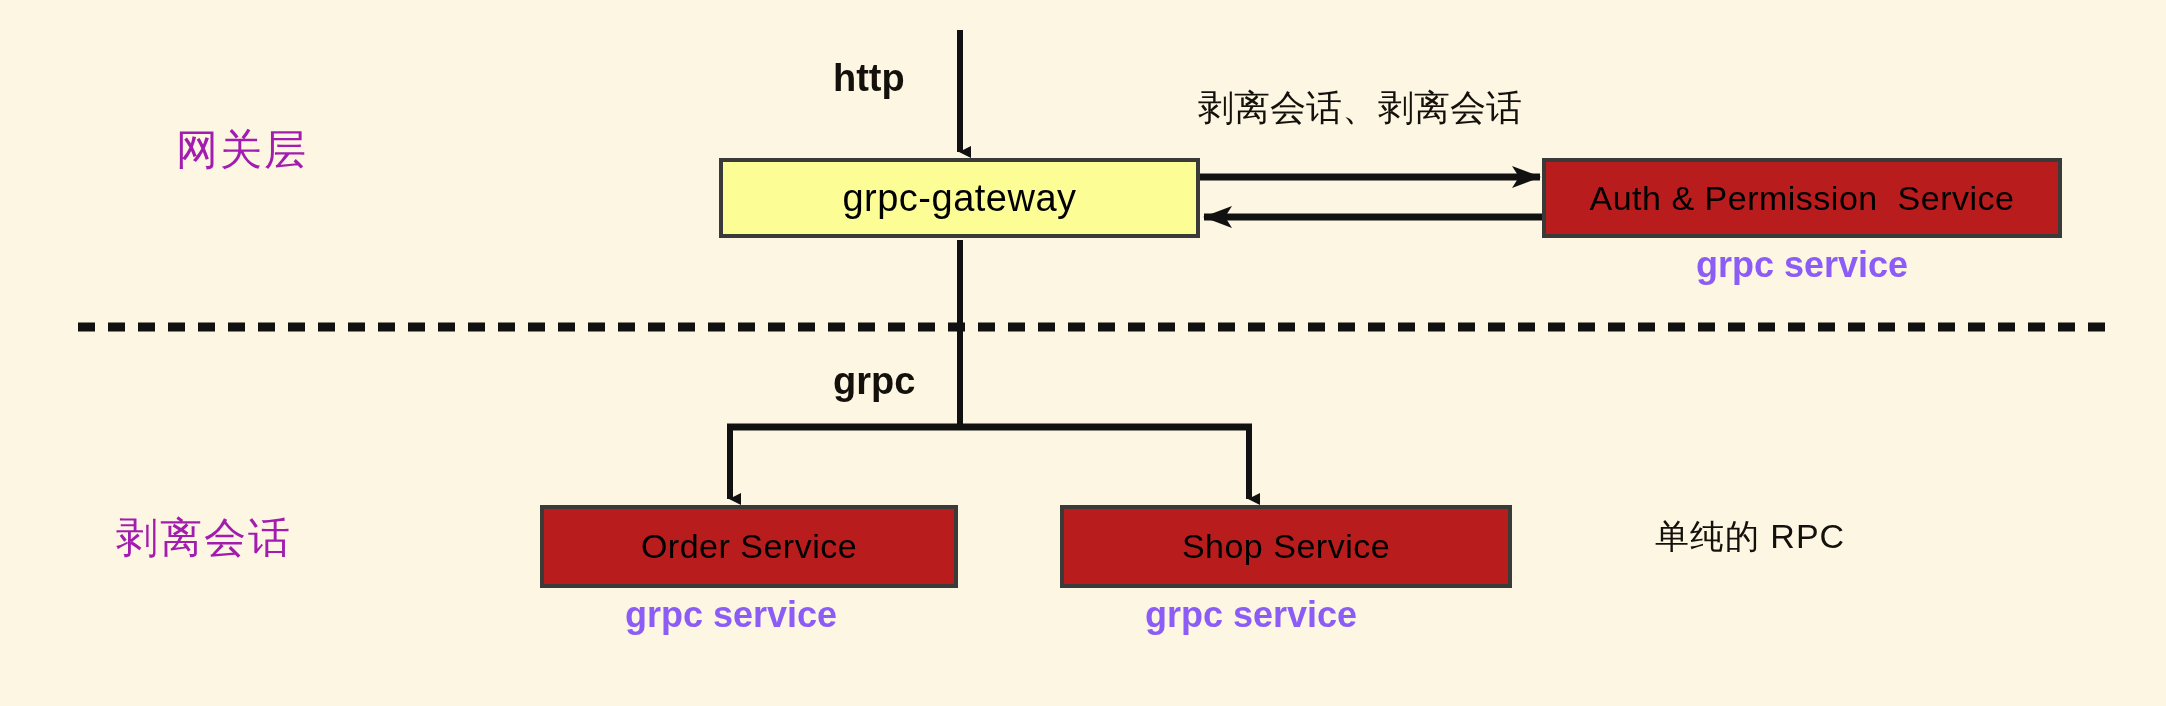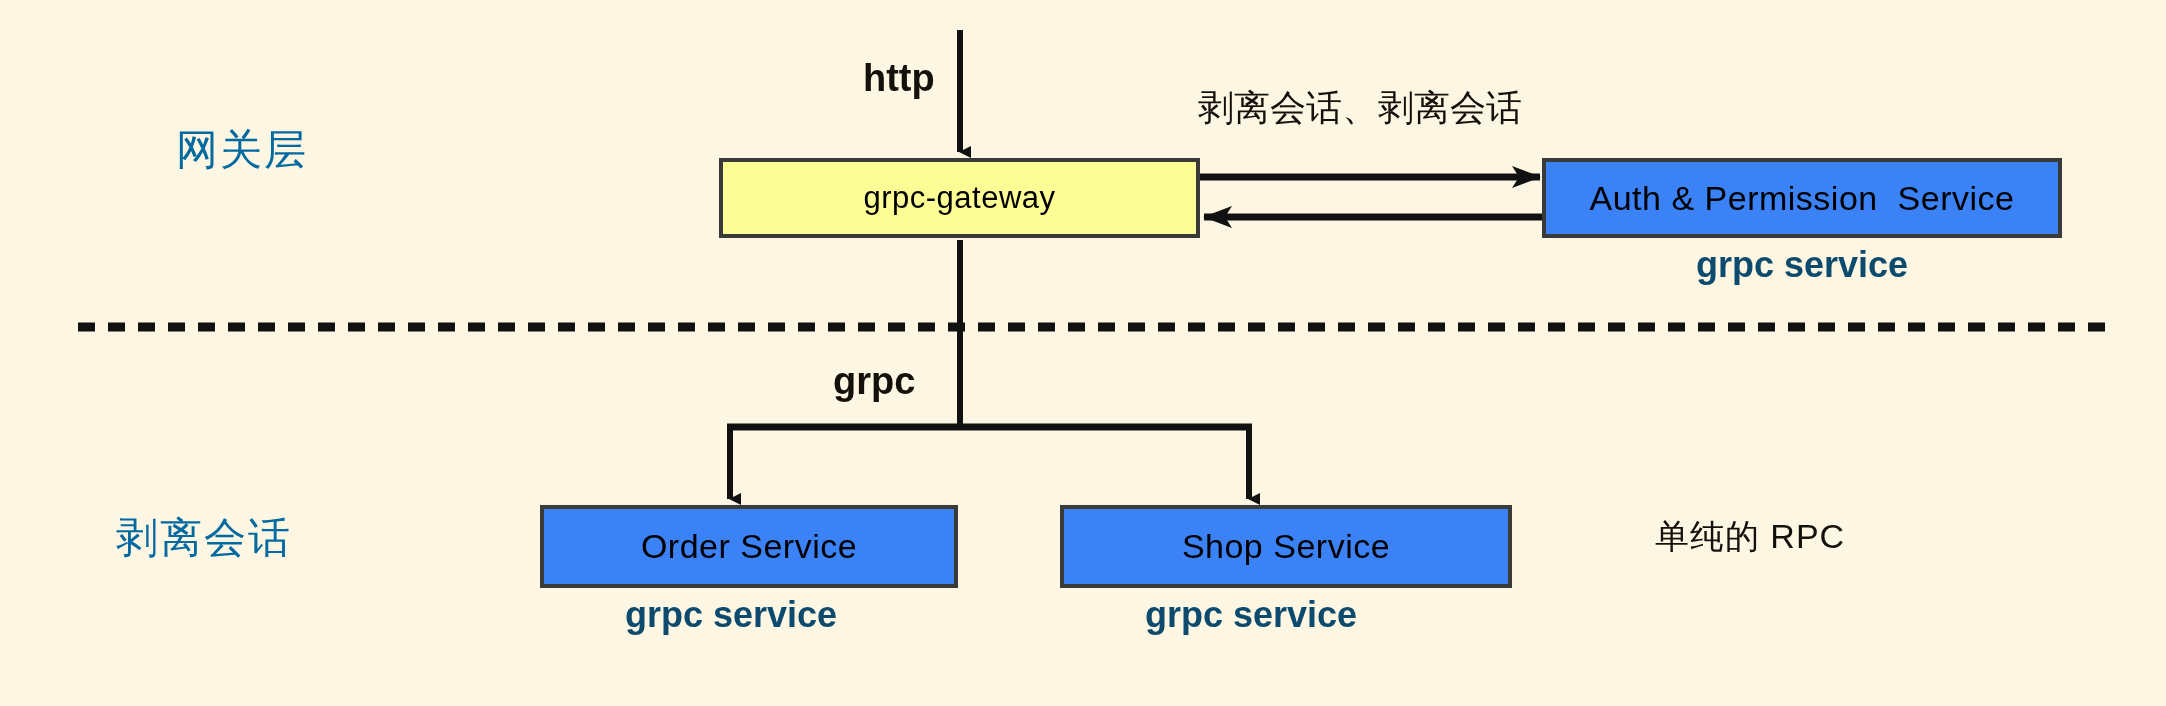--- a/index.html
+++ b/index.html
@@ -34,42 +34,42 @@
     display: flex;
     align-items: center;
     justify-content: center;
     font-family: "Liberation Sans", "DejaVu Sans", sans-serif;
     color: #000;
     white-space: pre;
     letter-spacing: 0.5px;
   }
   .node.gateway {
     background: #FDFD96;
-    font-size: 31px;
+    font-size: 38px;
   }
   .node.service {
-    background: #3b82f6;
+    background: #b91c1c;
     font-size: 34px;
   }
 
   .caption {
     position: absolute;
     font-family: "Liberation Sans", "DejaVu Sans", sans-serif;
     font-weight: bold;
     font-size: 36px;
-    color: #0c4a6e;
+    color: #8b5cf6;
     white-space: pre;
     text-align: center;
   }
 
   .layer-label {
     position: absolute;
     font-family: "Liberation Sans", "DejaVu Sans", sans-serif;
     font-size: 42px;
-    color: #0369a1;
+    color: #a21caf;
     white-space: pre;
     letter-spacing: 2px;
   }
 
   .edge-label {
     position: absolute;
     font-family: "Liberation Sans", "DejaVu Sans", sans-serif;
     font-weight: bold;
     font-size: 38px;
     color: #14110C;
@@ -121,21 +121,21 @@
 
     <line x1="730" y1="424" x2="730" y2="499" stroke="#111111" stroke-width="6" marker-end="url(#arrowDown)"></line>
 
     <line x1="1249" y1="424" x2="1249" y2="499" stroke="#111111" stroke-width="6" marker-end="url(#arrowDown)"></line>
   </svg>
 
   <div class="layer-label" style="left:176px; top:122px;">网关层</div>
 
   <div class="layer-label" style="left:116px; top:510px;">剥离会话</div>
 
-  <div class="edge-label" style="left:863px; top:57px;text-align:right;">http</div>
+  <div class="edge-label" style="left:833px; top:57px;text-align:right;">http</div>
 
   <div class="edge-label" style="left:1198px; top:84px; font-weight:normal; font-size:36px;">剥离会话、剥离会话</div>
 
   <div class="edge-label" style="left:833px; top:360px;">grpc</div>
 
   <div class="node gateway" style="left:719px; top:158px; width:481px; height:80px;">
     <span>grpc-gateway</span>
   </div>
 
   <div class="node service" style="left:1542px; top:158px; width:520px; height:80px;">

